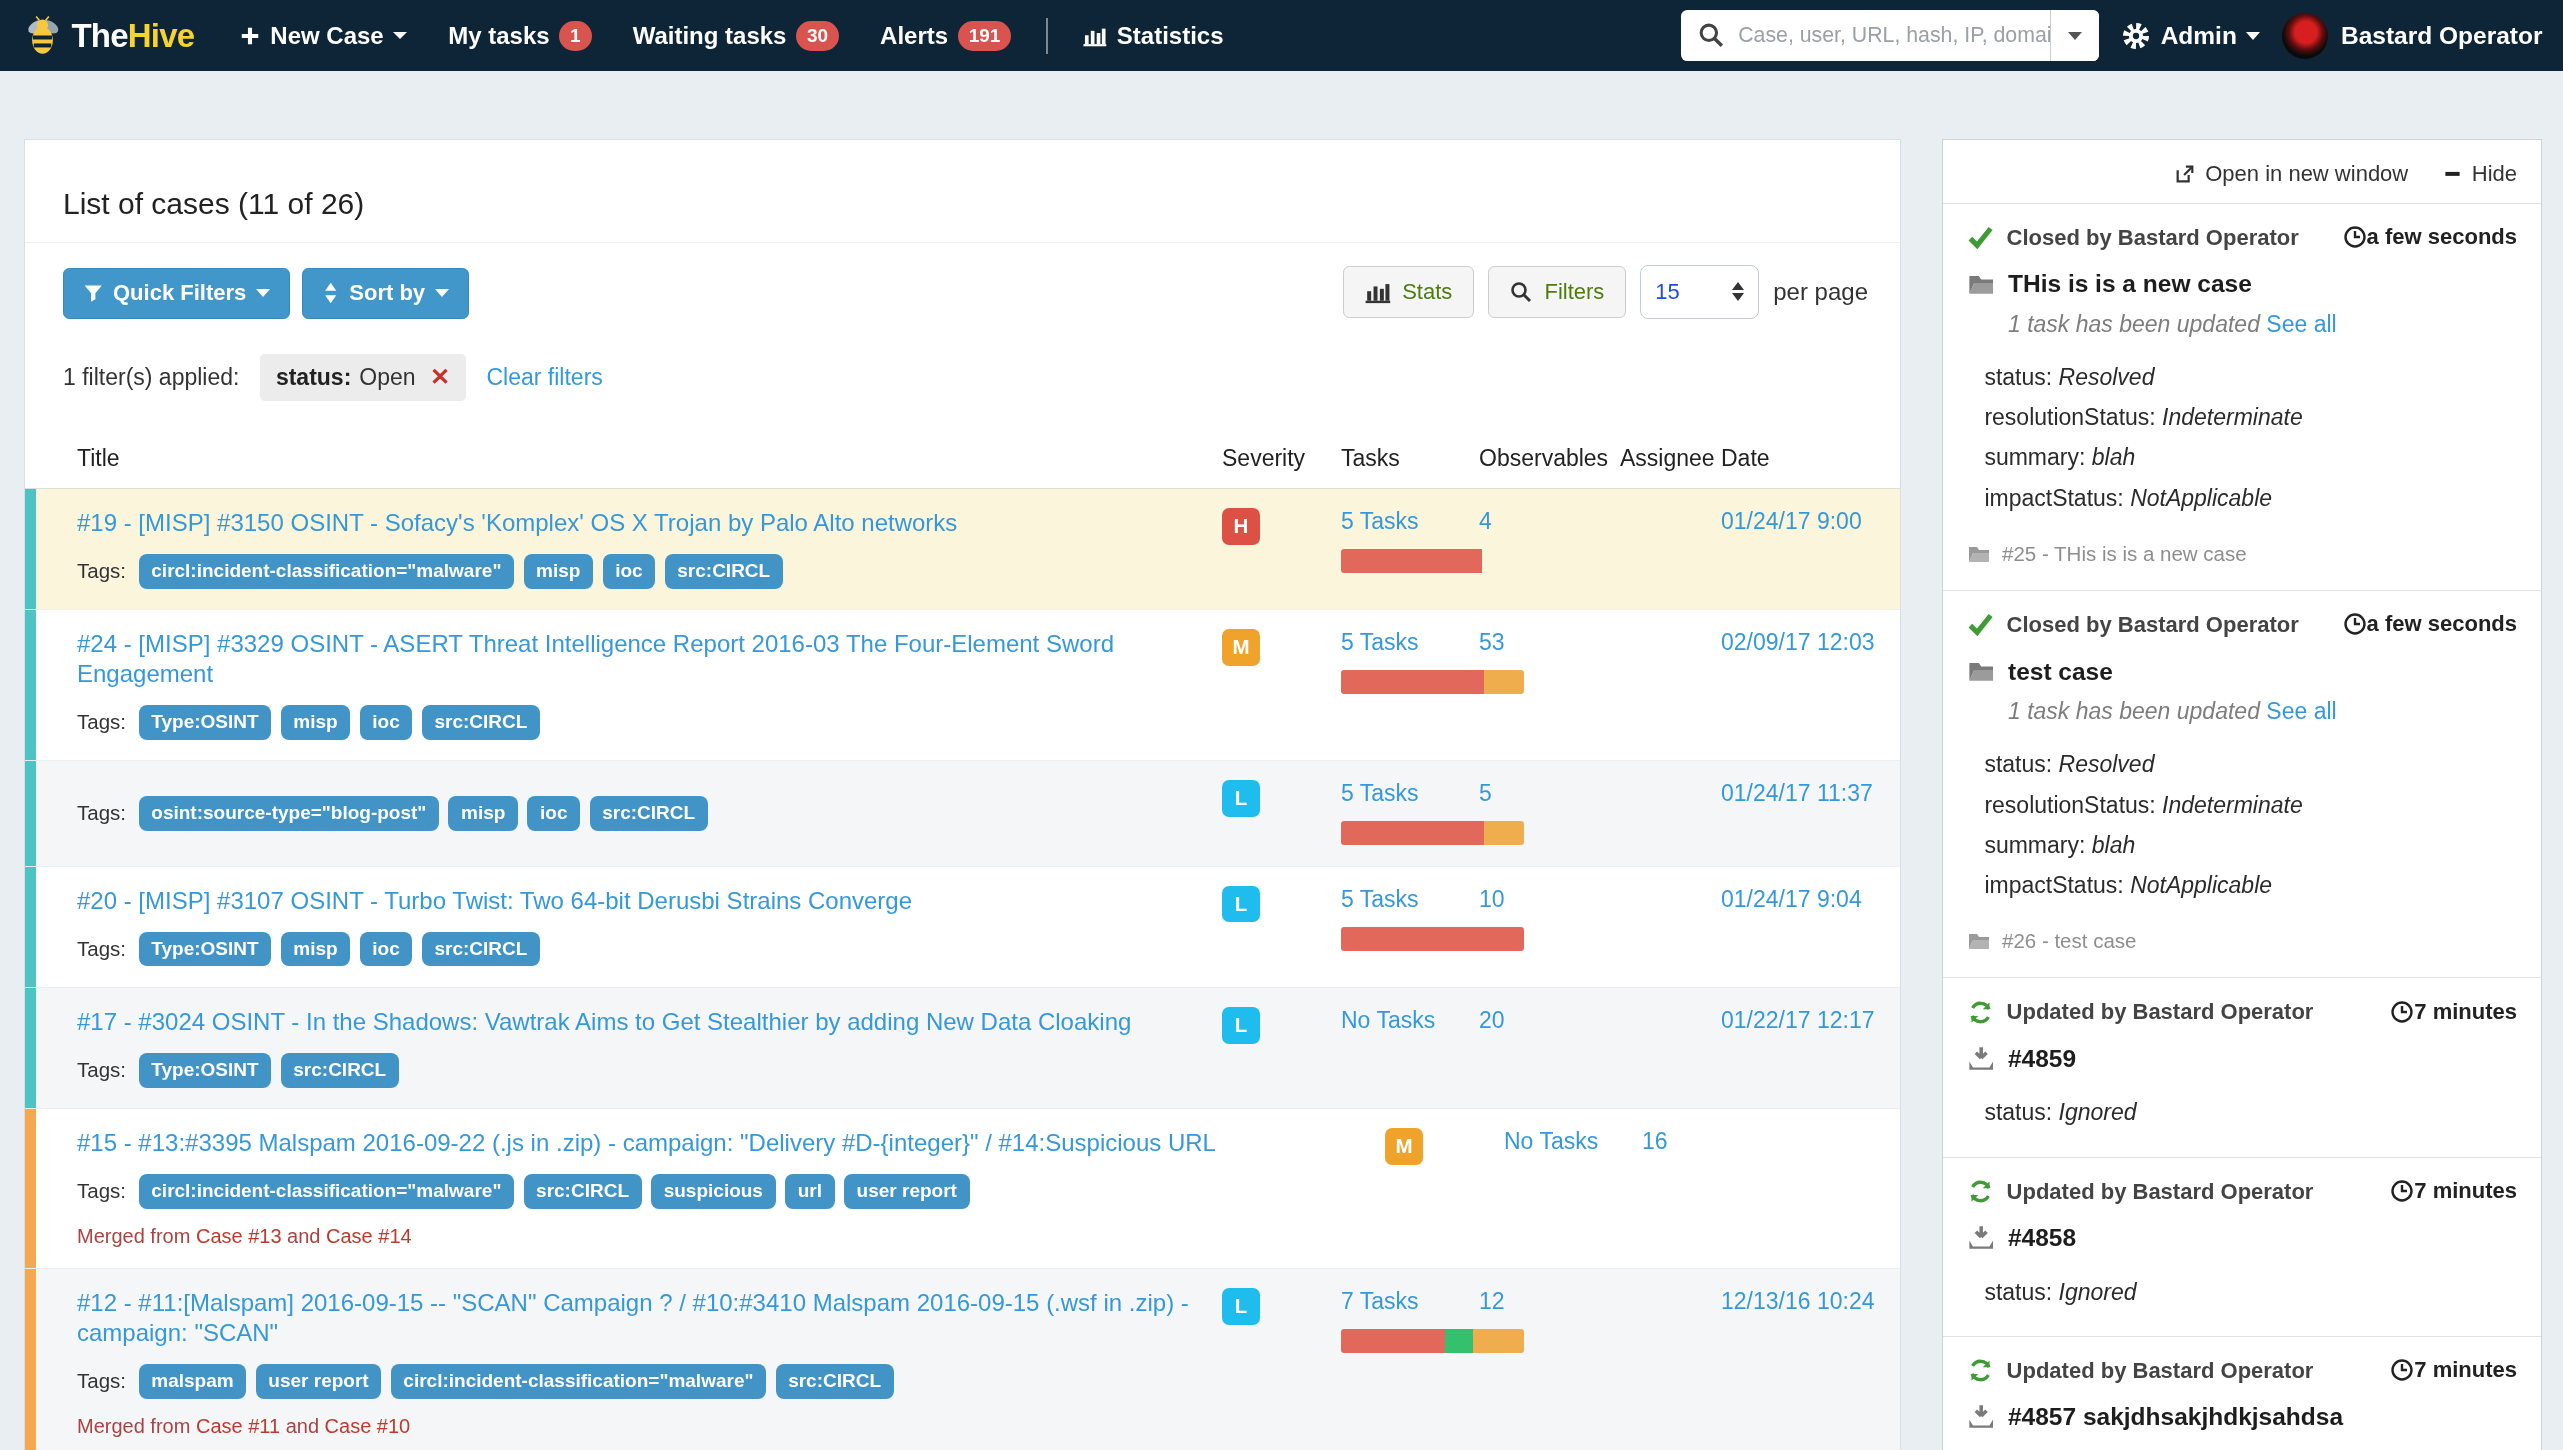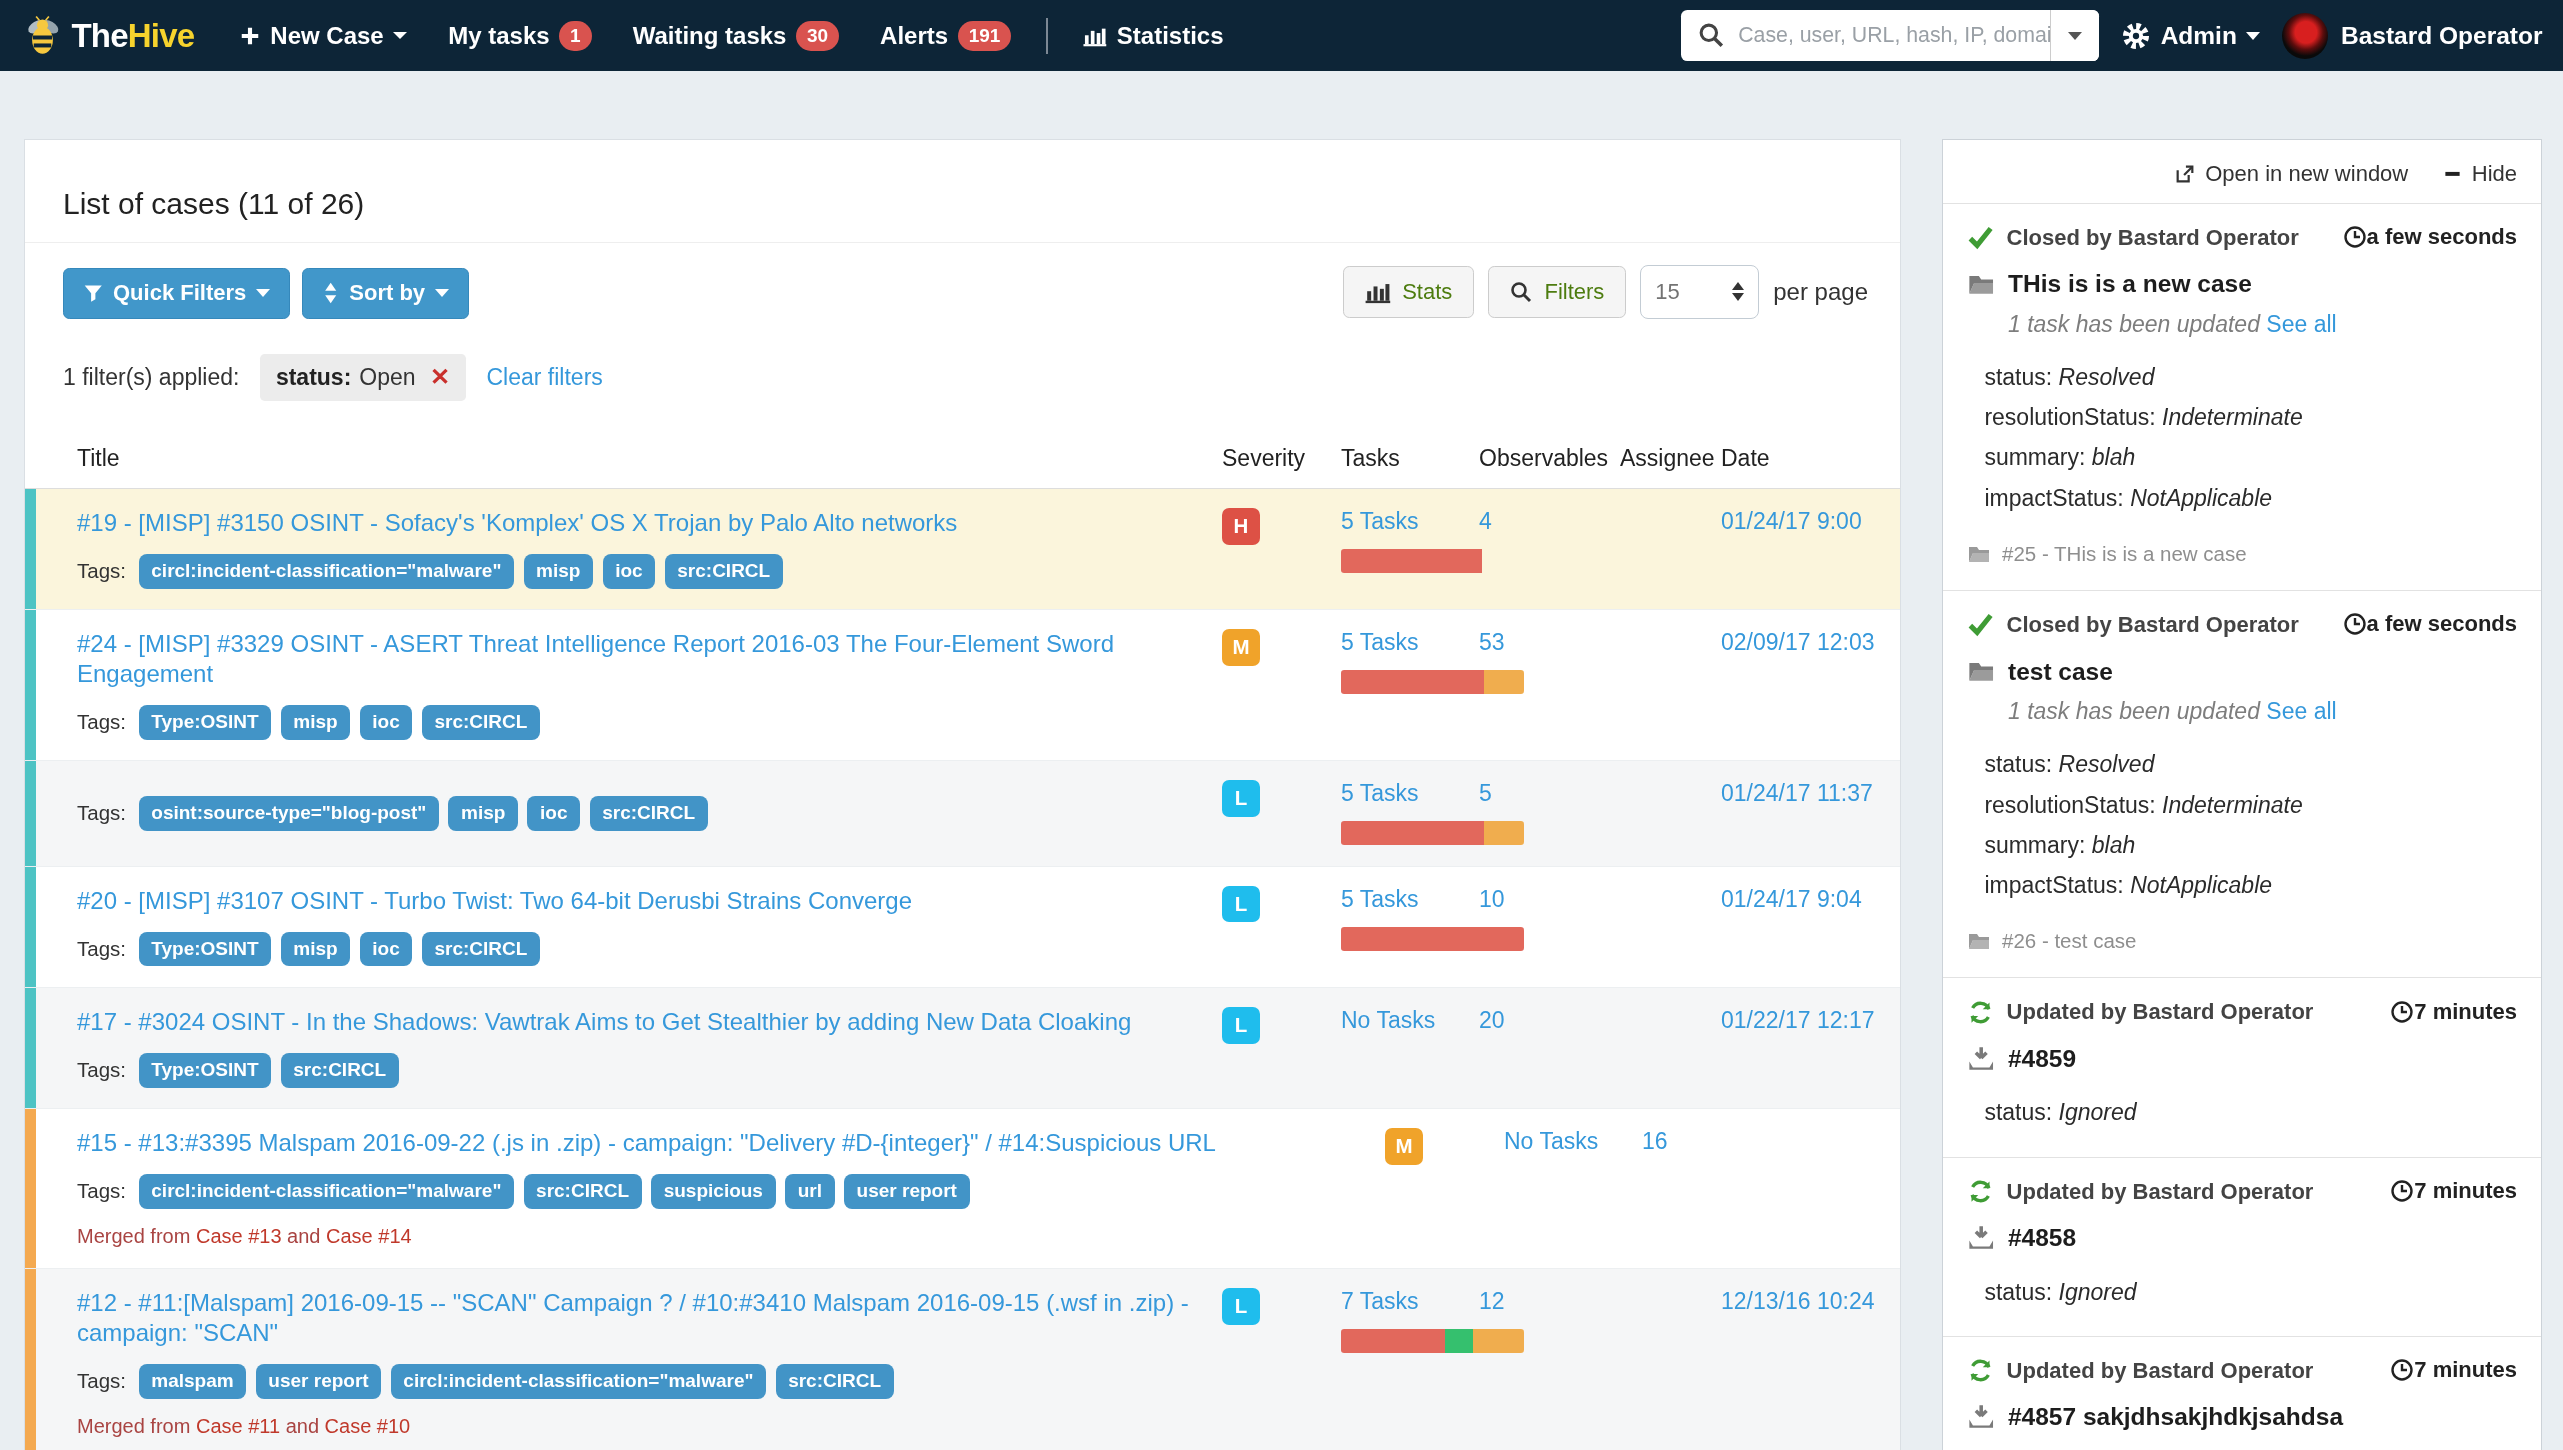--- a/index.html
+++ b/index.html
@@ -33,21 +33,21 @@
   .main-card { position:absolute; left:24px; top:139px; width:1877px; height:1343px; background:#fff; border:0.8px solid #dadfe4; }
   .flow-panel { position:absolute; left:1942px; top:139px; width:600px; height:1343px; background:#fff; border:0.8px solid #ccd2d8; overflow:hidden; }
 
   
   .card-head { padding:24px 38px 20.5px 38px; border-bottom:1.6px solid #eee;margin-top:23px; }
   .page-title { font-size:30px; color:#222; font-weight:normal; }
   .toolbar { display:flex; align-items:flex-end; padding:22px 32px 8px 38px; }
   .btn-blue { background:#4197ca; border:0.8px solid #3588bb; color:#fff; font-size:22px; font-weight:bold; border-radius:6.3px; height:51px; padding:0 19px; display:inline-flex; align-items:center; gap:9.5px; margin-right:12.6px; cursor:pointer; }
   .toolbar-right { margin-left:auto; display:flex; align-items:center; gap:14.2px; }
   .btn-light { background:#f5f5f5; border:1.6px solid #ccc; color:#4d7c0f; font-size:22px; border-radius:6.3px; height:52px; padding:0 20.5px; display:inline-flex; align-items:center; gap:11px; cursor:pointer; }
-  .page-size { background:#fff; border:1.6px solid #c3ccd4; border-radius:8px; height:54px; width:119px; display:inline-flex; align-items:center; justify-content:space-between; padding:0 14.2px; font-size:22px; color:#737373; cursor:pointer; }
+  .page-size { background:#fff; border:1.6px solid #c3ccd4; border-radius:8px; height:54px; width:119px; display:inline-flex; align-items:center; justify-content:space-between; padding:0 14.2px; font-size:22px; color:#1d4ed8; cursor:pointer; }
   .updown { display:flex; flex-direction:column; gap:3.2px; }
   .tri-up { width:0;height:0;border-left:6.3px solid transparent;border-right:6.3px solid transparent;border-bottom:8px solid #333; }
   .tri-down { width:0;height:0;border-left:6.3px solid transparent;border-right:6.3px solid transparent;border-top:8px solid #333; }
   .per-page { font-size:24px; color:#333; }
   .filter-bar { display:flex; align-items:center; gap:20.5px; padding:27px 38px 24px 38px; font-size:23px; }
   .filter-chip { background:#ececec; border-radius:4.7px; padding:9.5px 16px; display:inline-flex; align-items:center; gap:8px; }
   .chip-key { font-weight:bold; color:#222; }
   .chip-x { color:#c9302c; font-weight:bold; font-size:24px; margin-left:6.3px; cursor:pointer; }
   .link { color:#3598db; }
 

